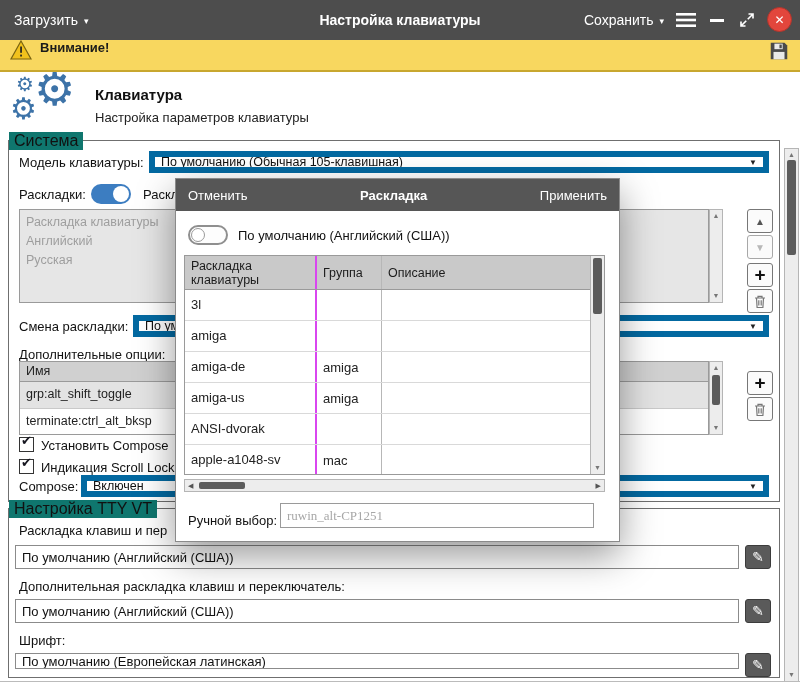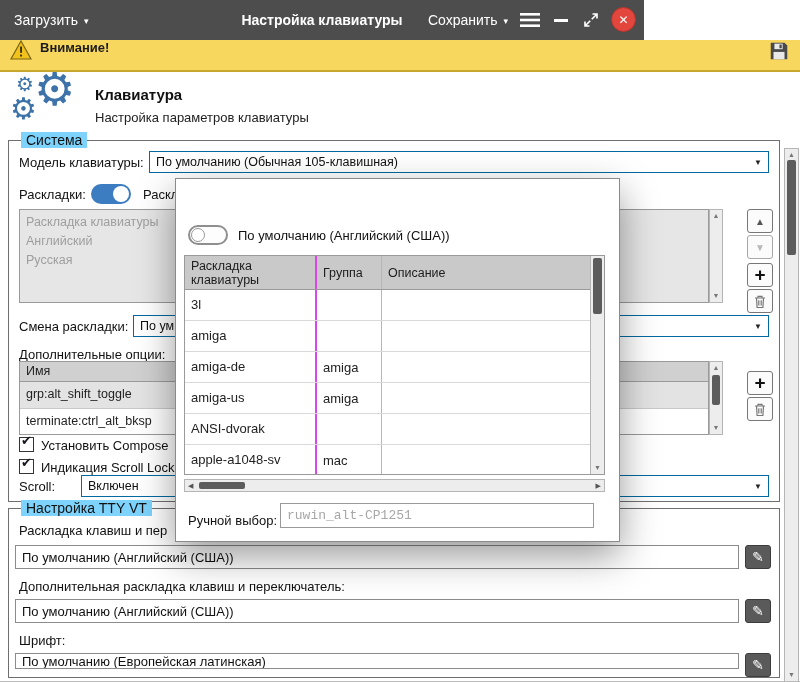--- a/index.html
+++ b/index.html
@@ -1,30 +1,30 @@
 <!DOCTYPE html>
 <html><head>
 <meta charset="utf-8">
 <style>
   *{margin:0;padding:0;box-sizing:border-box}
   body{font-family:"Liberation Sans","DejaVu Sans",sans-serif;background:#e9e9e9}
   .window{position:relative;width:800px;height:682px;background:#fff;overflow:hidden;border-bottom:1px solid #bbb}
   .abs{position:absolute}
-  .titlebar{left:0;top:0;width:644px;height:40px;background:#4d4d4d;color:#fff;z-index:60}
+  .titlebar{left:0;top:0;width:800px;height:40px;background:#4d4d4d;color:#fff;z-index:60}
   .tb-text{font-size:14px;color:#fff}
   .tb-title{font-weight:bold}
   .menu-btn{display:flex;align-items:center;gap:6px;height:40px;cursor:pointer}
   .caret{font-size:9px;padding-top:2px}
   .close-btn{width:25px;height:25px;border-radius:50%;background:#e2463c;border:1px solid #b0352c;color:#fff;display:flex;align-items:center;justify-content:center;font-size:12px;font-weight:bold}
   .warnbar{left:0;top:40px;width:800px;height:32px;background:#f8d75f;border-bottom:2px solid #c8a72f;display:flex;align-items:flex-start;padding:0 10px;gap:8px;z-index:55}
   .warn-text{font-size:13px;font-weight:bold;color:#1a1a1a}
   .group-box{border:1px solid #6f6f6f;background:#fff}
-  .legend{position:absolute;top:-9px;left:12px;background:#7dd3fc;padding:0 5px;font-size:14px;color:#111}
+  .legend{position:absolute;top:-9px;left:0;background:#0f766e;padding:0 5px;font-size:16px;color:#111}
   .lbl{font-size:13px;color:#111;white-space:nowrap}
-  .combobox{border:1px solid #0369a1;background:#fff;display:flex;align-items:center;font-size:12.5px;color:#111;padding:0 22px 0 6px;white-space:nowrap;overflow:hidden}
+  .combobox{border:6px solid #0369a1;background:#fff;display:flex;align-items:center;font-size:12.5px;color:#111;padding:0 22px 0 6px;white-space:nowrap;overflow:hidden}
   .combo-arrow{position:absolute;right:6px;top:50%;transform:translateY(-50%);font-size:8px;color:#222}
   .listbox{border:1px solid #9a9a9a;background:#e6e6e6;padding:3px 6px;font-size:12.5px;color:#9e9e9e;line-height:19px;overflow:hidden}
   .vscroll{background:#ededed;border:1px solid #b5b5b5}
   .vthumb{position:absolute;left:2px;right:2px;background:#5c5c5c;border-radius:2px}
   .scroll-arrow{position:absolute;left:0;right:0;text-align:center;font-size:7px;color:#777;line-height:10px}
   .hscroll{background:#ededed;border:1px solid #b5b5b5}
   .hthumb{position:absolute;top:2px;bottom:2px;background:#5c5c5c;border-radius:2px}
   .scroll-arrow-h{position:absolute;top:50%;transform:translateY(-50%);font-size:7px;color:#555}
   .icon-btn{width:26px;height:24px;background:#fbfbfb;border:1px solid #777;border-radius:3px;display:flex;align-items:center;justify-content:center;font-size:10px;color:#555}
   .icon-btn.plus{font-size:19px;font-weight:bold;color:#111}
@@ -42,21 +42,21 @@
   .field-input{border:1px solid #8b8b8b;background:#fff;font-size:13px;color:#111;display:flex;align-items:center;padding:0 6px;white-space:nowrap;overflow:hidden}
   .modal{left:175px;top:178px;width:445px;height:364px;background:#fff;border:1px solid #8a8a8a;box-shadow:0 14px 36px rgba(0,0,0,.40);z-index:50}
   .modal-hdr{position:absolute;left:0;top:0;width:100%;height:32px;background:#565656;color:#fff;display:flex;align-items:center;justify-content:space-between;padding:0 12px;font-size:13px}
   .mtable{border:1px solid #9a9a9a;background:#fff;overflow:hidden;padding-right:14px}
   .mhead{display:flex;background:#c9c9c9;border-bottom:1px solid #9a9a9a;font-size:12.5px;color:#1c1c1c;height:34px}
   .mrow{display:flex;border-bottom:1px solid #d9d9d9;height:31px;font-size:13px;color:#222;white-space:nowrap}
   .mc1{width:130px;padding:3px 6px;line-height:14px;display:flex;align-items:center}
   .mc2{width:66px;padding:3px 6px;border-left:2px solid #d946ef;display:flex;align-items:center}
   .mc3{flex:1;padding:3px 6px;border-left:1px solid #b7b7b7;display:flex;align-items:center}
   .mhead .mc1{display:block;padding-top:3px}
-  .manual-input{border:1px solid #9a9a9a;padding:0 6px;font-size:13px;color:#333;font-family:Liberation Mono, monospace;background:#fff}
+  .manual-input{border:1px solid #9a9a9a;padding:0 6px;font-size:13px;color:#333;font-family:Liberation Serif, serif;background:#fff}
   .manual-input::placeholder{color:#a7a7a7}
   .gear-glyph{position:absolute;line-height:1;color:#3d73a8}
 </style>
 </head>
 <body>
 
 <div class="window">
 
   <div class="abs titlebar">
     <div class="abs menu-btn" style="left:14px;top:0">
@@ -187,21 +187,21 @@
     <div class="abs checkbox" style="left:10px;top:296px">
       <span class="checkmark">✔</span>
     </div>
     <span class="abs lbl" style="left:32px;top:297px">Установить Compose</span>
 
     <div class="abs checkbox" style="left:10px;top:318px">
       <span class="checkmark">✔</span>
     </div>
     <span class="abs lbl" style="left:32px;top:319px">Индикация Scroll Lock</span>
 
-    <span class="abs lbl" style="left:10px;top:338px">Scroll:</span>
+    <span class="abs lbl" style="left:10px;top:338px">Compose:</span>
     <div class="abs combobox" style="left:72px;top:334px;width:688px;height:22px">
       <span>Включен</span>
       <span class="combo-arrow">▼</span>
     </div>
   </div>
 
   <div class="abs group-box" style="left:8px;top:508px;width:772px;height:170px">
     <span class="legend">Настройка TTY VT</span>
 
     <span class="abs lbl" style="left:10px;top:14px">Раскладка клавиш и пер</span>
@@ -229,20 +229,25 @@
     </div>
   </div>
 
   <div class="abs vscroll" style="left:784px;top:148px;width:15px;height:534px">
     <span class="scroll-arrow" style="top:1px">▲</span>
     <div class="vthumb" style="top:11px;height:95px"></div>
     <span class="scroll-arrow" style="bottom:1px">▼</span>
   </div>
 
   <div class="abs modal">
+    <div class="modal-hdr">
+      <span>Отменить</span>
+      <span style="font-weight:bold">Раскладка</span>
+      <span>Применить</span>
+    </div>
 
     <div class="abs toggle-off" style="left:12px;top:46px">
       <div class="knob"></div>
     </div>
     <span class="abs lbl" style="left:62px;top:49px">По умолчанию (Английский (США))</span>
 
     <div class="abs mtable" style="left:8px;top:76px;width:421px;height:220px">
       <div class="mhead">
         <div class="mc1">Раскладка клавиатуры</div>
         <div class="mc2">Группа</div>

